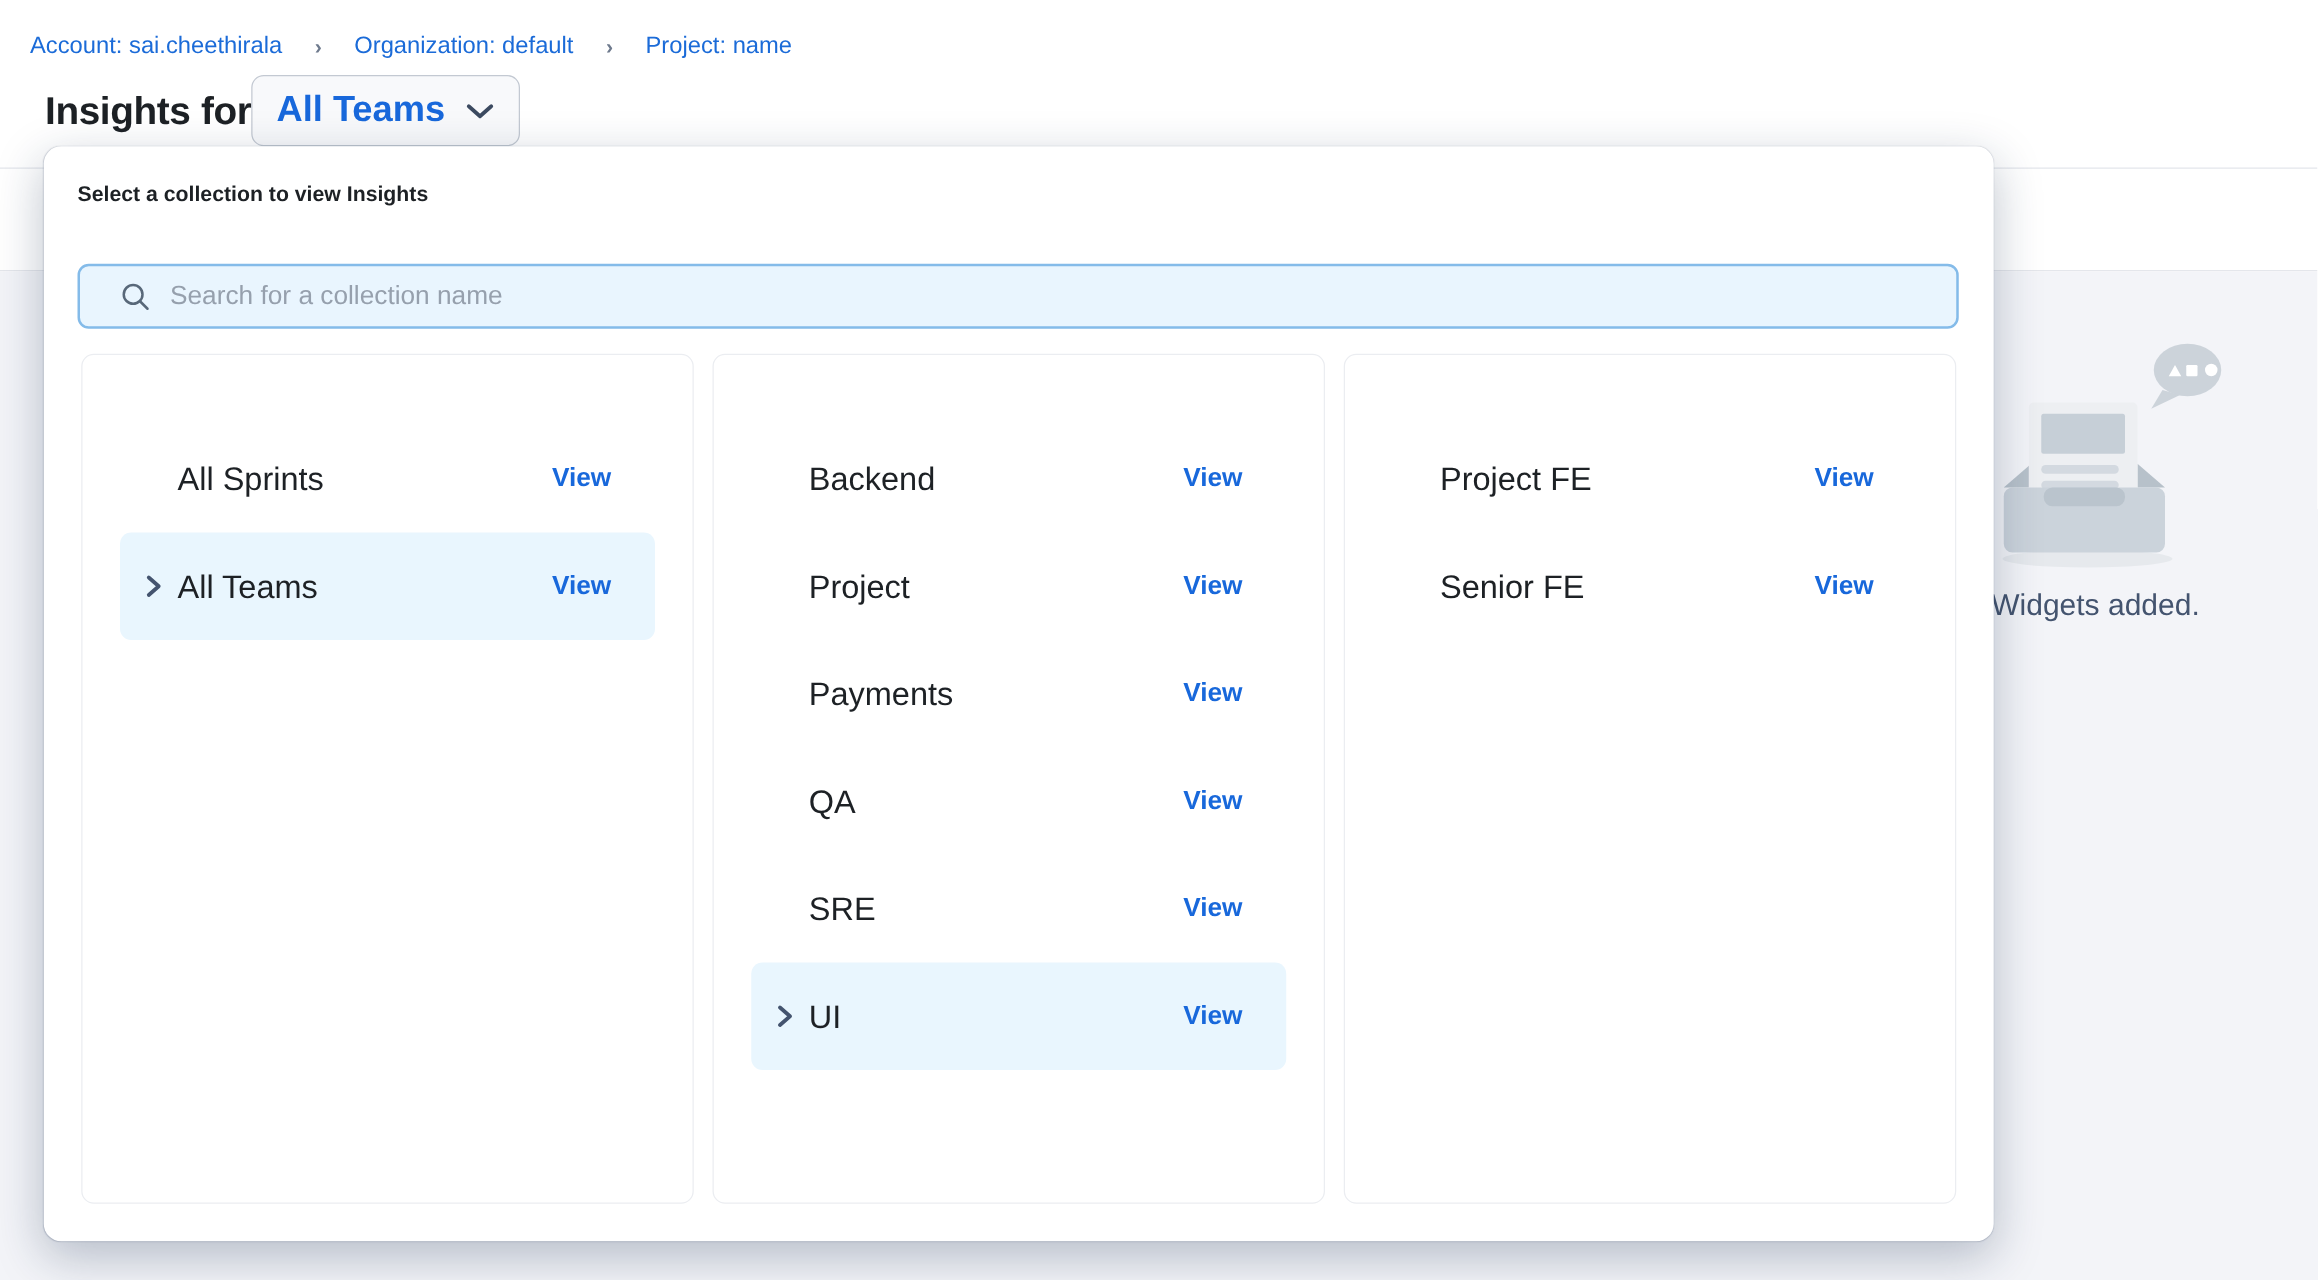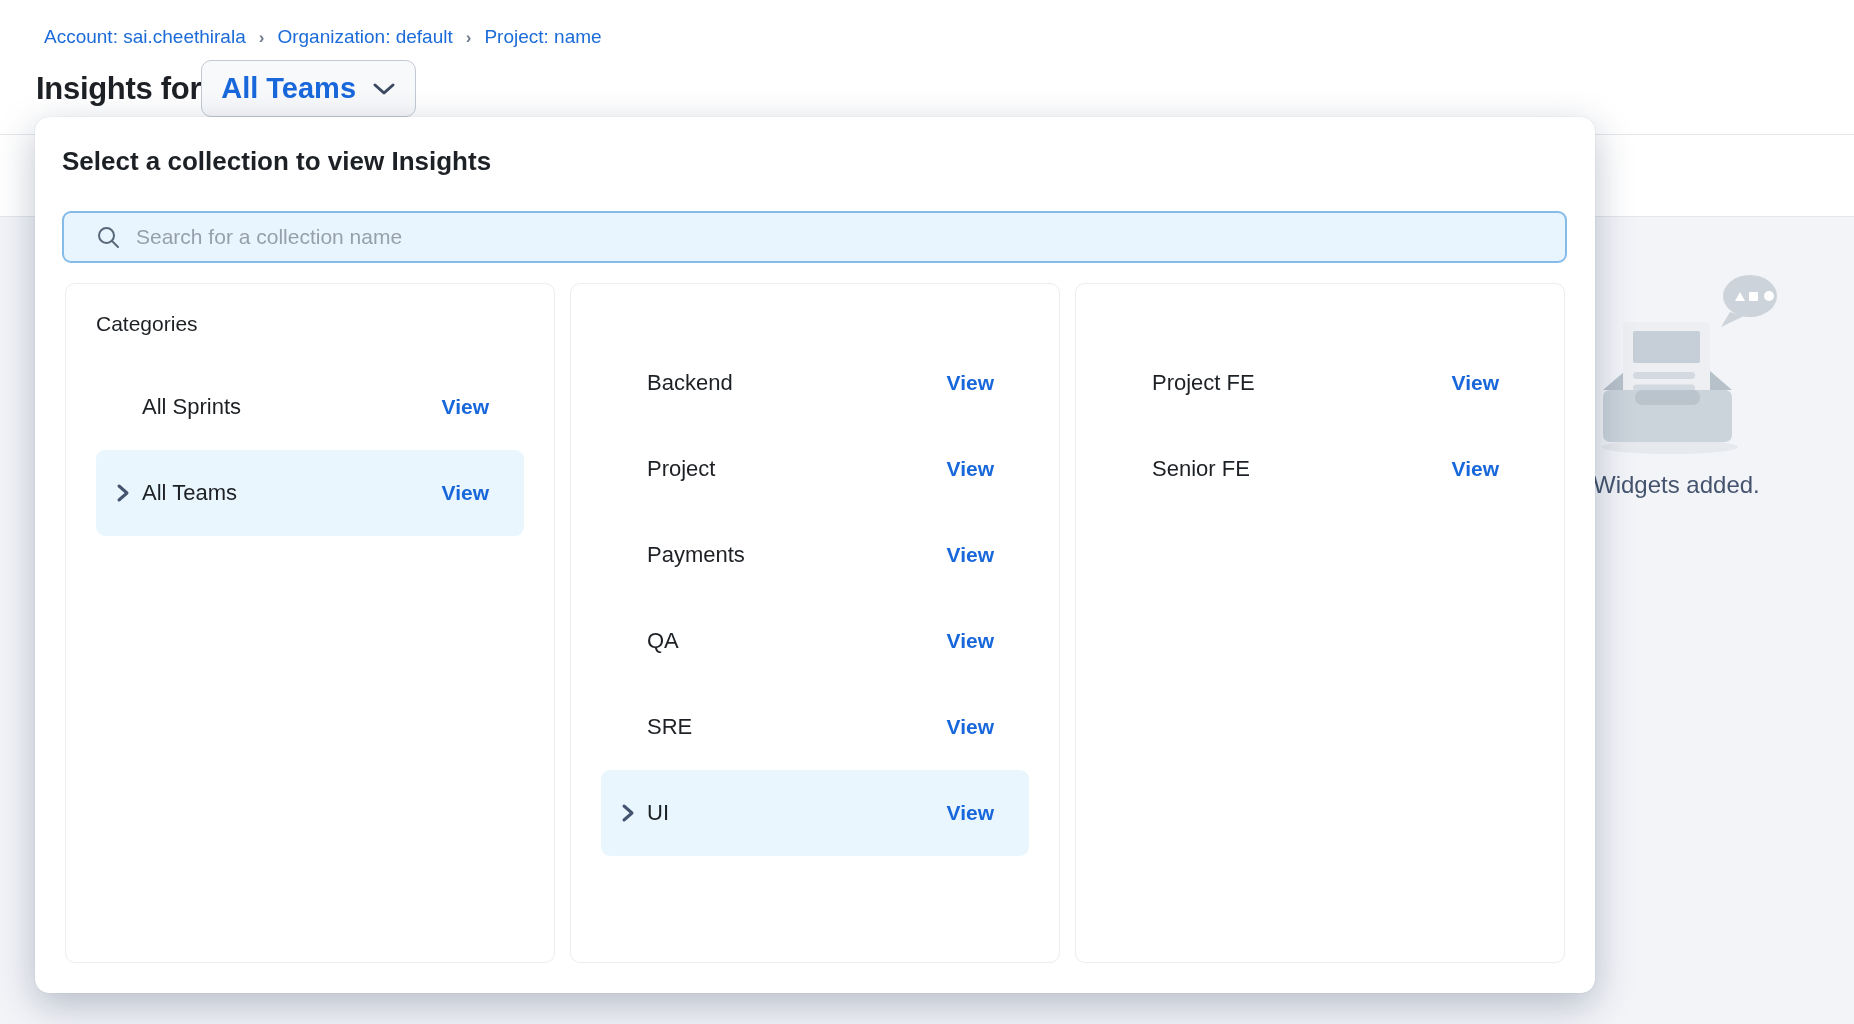--- a/index.html
+++ b/index.html
@@ -12,40 +12,40 @@
   }
   a { text-decoration:none; cursor:pointer; }
 
   
   .divider { position:absolute; left:0; width:1854px; height:1px; background:#e4e6eb; z-index:0; }
   .divider-1 { top:134px; }
   .divider-2 { top:216px; }
   .content-bg { position:absolute; left:0; top:217px; width:1854px; height:807px; background:#f3f4f8; z-index:0; }
 
   
-  .breadcrumb { position:absolute; left:44px; top:26px; display:flex; align-items:flex-end; gap:13px; font-size:19px; z-index:2; white-space:nowrap; }
+  .breadcrumb { position:absolute; left:24px; top:26px; display:flex; align-items:flex-end; gap:26px; font-size:19px; z-index:2; white-space:nowrap; }
   .breadcrumb a { color:#1b6bd8; }
   .crumb-sep { color:#6e7a8d; font-size:17px; font-weight:700; padding-top:1px; }
 
   
   .title-row { position:absolute; left:36px; top:60px; display:flex; align-items:center; z-index:2; }
   .page-title { margin:0; font-size:31px; font-weight:700; color:#1d2125; letter-spacing:-0.3px; }
   .collection-btn {
     display:flex; align-items:center; gap:15px; height:57px; padding:0 18px 0 19px;
     background:#f8f9fb; border:1px solid #c3c9d2; border-radius:10px;
     font-family:inherit; font-size:29px; font-weight:700; color:#1868db; cursor:pointer;
   }
 
   
   .panel {
     position:absolute; left:35px; top:117px; width:1560px; height:876px;
     background:#ffffff; border-radius:14px; z-index:10;
     box-shadow:0 12px 38px rgba(23,43,77,0.28), 0 0 1px rgba(23,43,77,0.22);
   }
-  .panel-title { position:absolute; left:27px; top:29px; font-size:26px; font-weight:700; color:#1d2125; }
+  .panel-title { position:absolute; left:27px; top:29px; font-size:17px; font-weight:700; color:#1d2125; }
 
   .search-box {
     position:absolute; left:27px; top:94px; width:1505px; height:52px;
     background:#e9f5fe; border:2px solid #84bbe9; border-radius:9px;
     display:flex; align-items:center; padding:0 16px 0 32px;
   }
   .search-box .icon { display:flex; margin-right:15px; flex:0 0 auto; }
   .search-box input {
     flex:1; border:none; outline:none; background:transparent;
     font-family:inherit; font-size:21px; color:#1d2125; padding:0;
@@ -60,21 +60,21 @@
   .card-header { font-size:21px; line-height:24px; color:#1d2125; }
   .rows { margin-top:28px; }
   .row {
     height:86px; border-radius:9px; position:relative; cursor:pointer;
     display:flex; align-items:center; justify-content:space-between;
     padding:0 35px 0 46px;
   }
   .row.selected { background:#e9f6fe; }
   .row .chev { position:absolute; left:19px; top:50%; transform:translateY(-50%); display:none; }
   .row.selected .chev { display:flex; }
-  .row-label { font-size:22px; color:#1d2125; }
+  .row-label { font-size:26px; color:#1d2125; }
   .view-link { font-size:21px; font-weight:700; color:#1868db; }
 
   
   .empty-state-icon { position:absolute; left:1585px; top:263px; z-index:1; }
   .empty-state-text {
     position:absolute; left:1593px; top:471px; z-index:1;
     font-size:24px; color:#44546f; white-space:nowrap;
   }
 </style>
 </head>
@@ -138,21 +138,20 @@
           <circle cx="10.5" cy="10.5" r="7.5" fill="none" stroke="#586879" stroke-width="2"></circle>
           <line x1="16" y1="16" x2="22" y2="22" stroke="#586879" stroke-width="2" stroke-linecap="round"></line>
         </svg>
     </span>
     <input type="text" placeholder="Search for a collection name" style="">
   </div>
 
   <div class="cards">
 
     <div class="card">
-      <div class="card-header">Categories</div>
       <div class="rows">
         <div class="row">
 
           <span class="row-label">All Sprints</span>
           <a class="view-link">View</a>
         </div>
         <div class="row selected">
           <span class="chev">
               <svg width="15" height="22" viewBox="0 0 15 22">
                 <polyline points="4,4 12,11 4,18" fill="none" stroke="#44546f" stroke-width="3" stroke-linecap="round" stroke-linejoin="round"></polyline>

